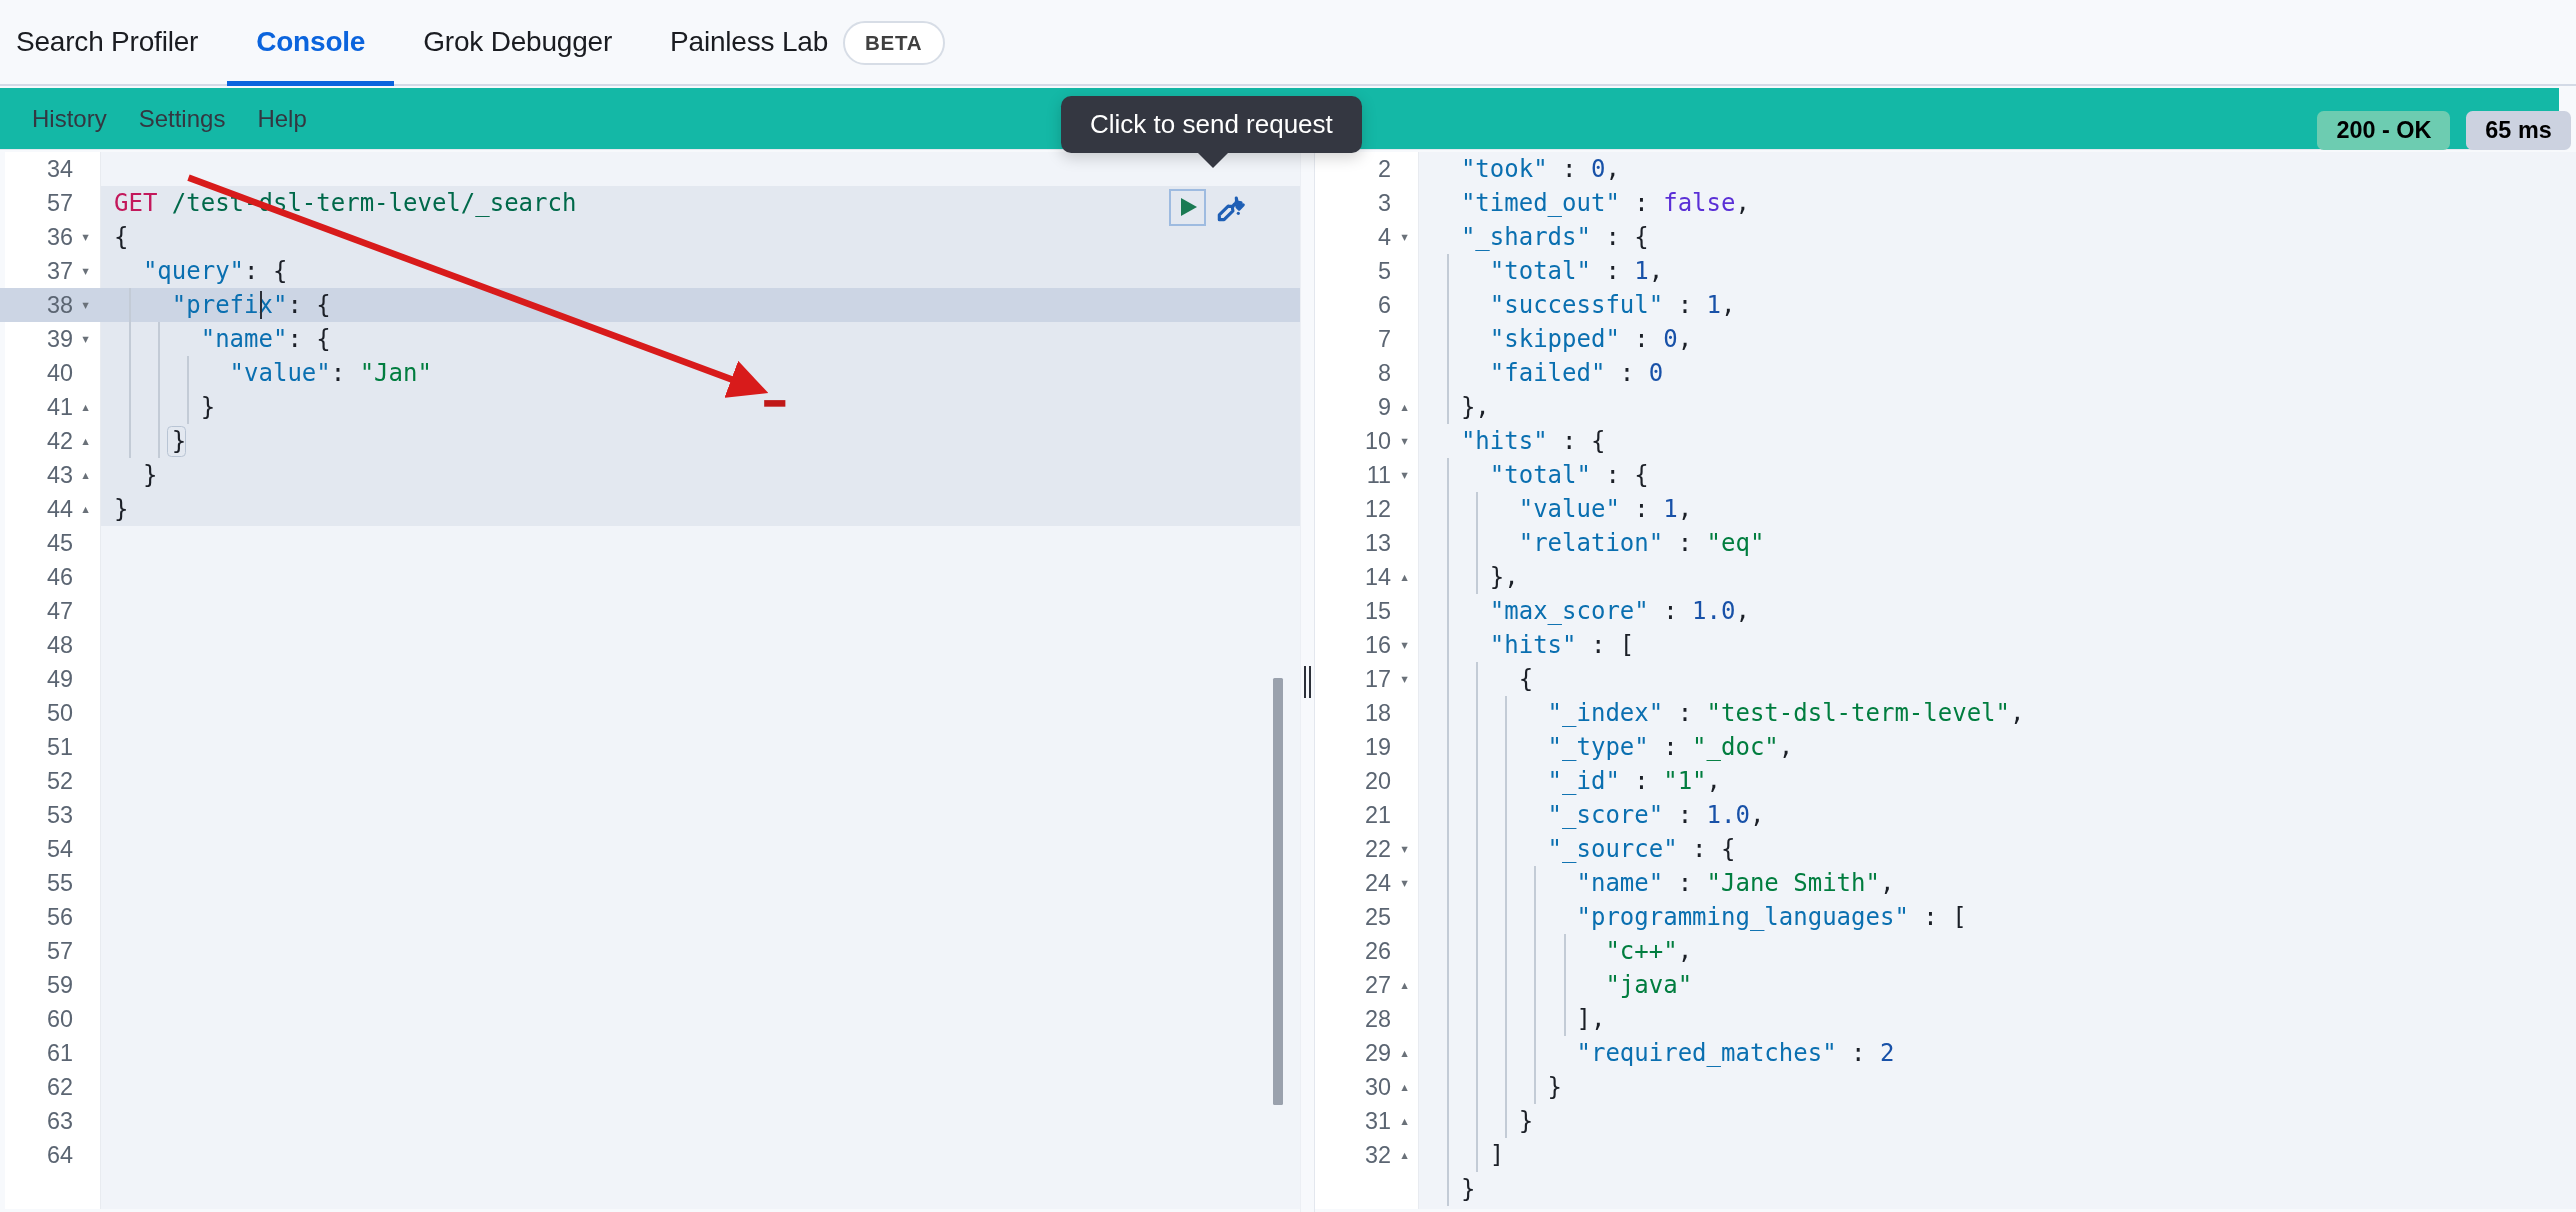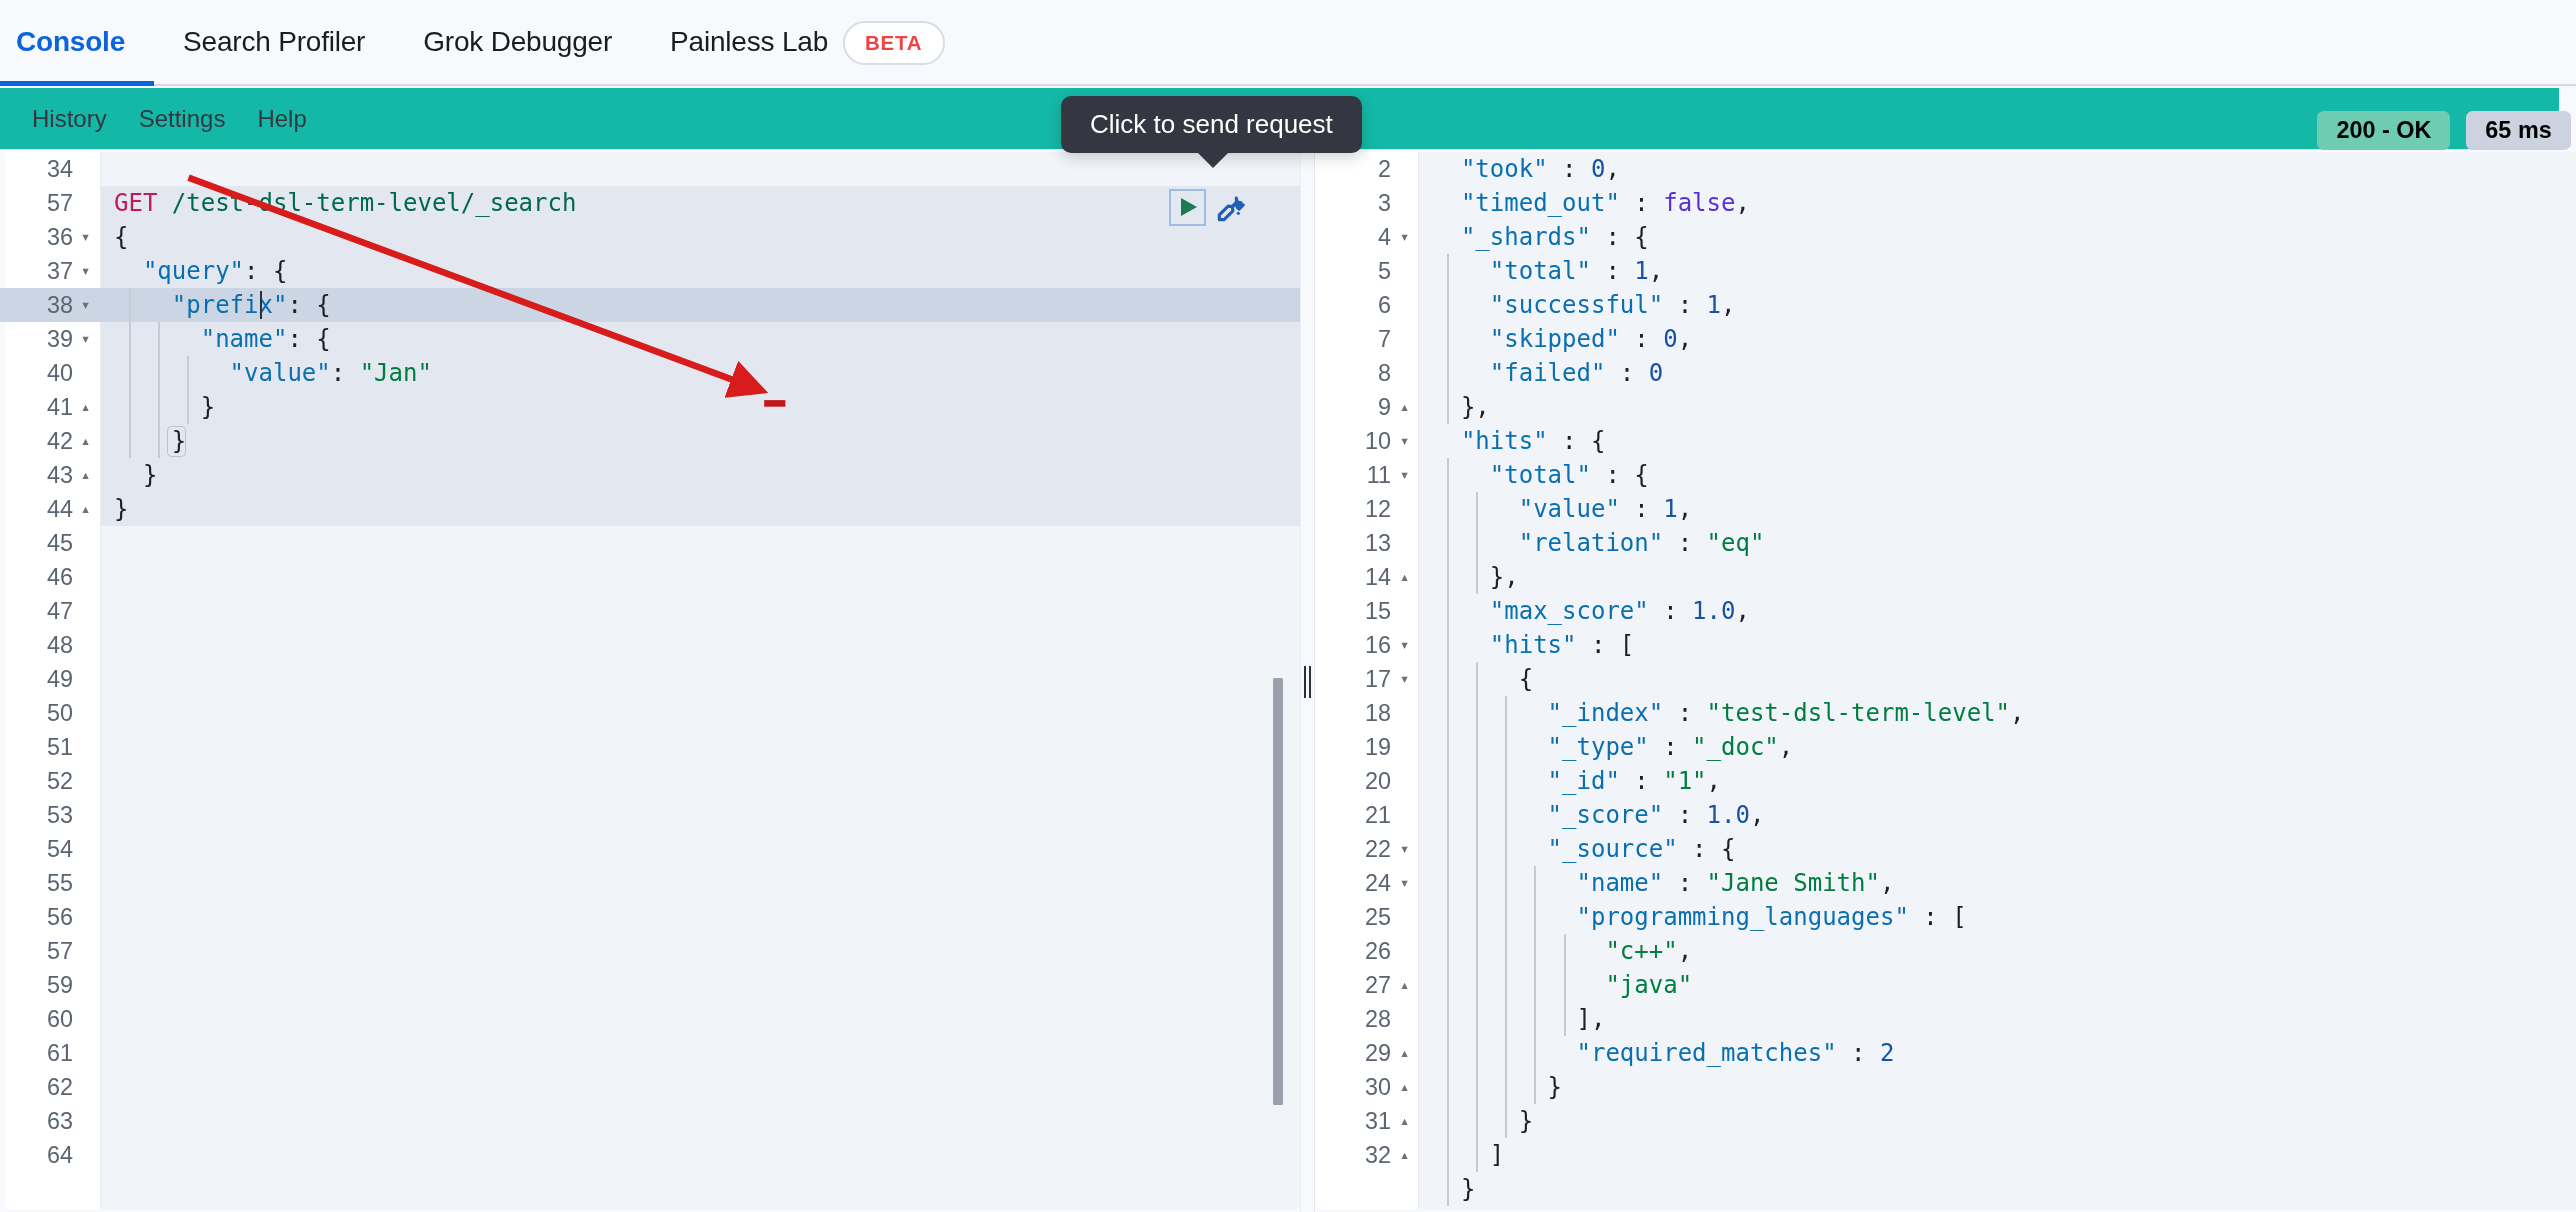--- a/index.html
+++ b/index.html
@@ -35,21 +35,21 @@
   .tab.active { color: #0b64dd; font-weight: 700; }
   .tab.active:after {
     content: ""; position: absolute; left: 0; right: 0; bottom: -2.2px;
     height: 5.1px; background: #0b64dd;
   }
   .tab.withbadge { padding-right: 11.7px; }
   .beta-badge {
     display: inline-flex; align-items: center; justify-content: center;
     height: 44px; padding: 0 20.5px;
     border: 2.2px solid #d7dde6; border-radius: 22px;
-    font-size: 20.5px; font-weight: 700; color: #ef4444;
+    font-size: 20.5px; font-weight: 700; color: #404040;
     letter-spacing: 0.7px;
     background: #fff;
     margin-left: 2.9px; margin-top: 20.5px;
   }
 
   
   .subbar {
     position: absolute; left: 0; top: 88px; width: 2559px; height: 62px;
     background: #14b8a6;
     border-bottom: 1.5px solid #e4e8ef;
@@ -189,25 +189,25 @@
 
   
   .overlay { position: absolute; left:0; top:0; width: 2576px; height: 1213px; pointer-events: none; }
 </style>
 </head>
 <body>
 
 <div id="app">
 
   <div class="tabbar" id="tabbar">
+      <div class="tab">
+        <span>Search Profiler</span>
+      </div>
       <div class="tab active">
         <span>Console</span>
-      </div>
-      <div class="tab">
-        <span>Search Profiler</span>
       </div>
       <div class="tab">
         <span>Grok Debugger</span>
       </div>
       <div class="tab withbadge">
         <span>Painless Lab</span>
       </div>
       <span class="beta-badge">BETA</span>
     </div>
 

